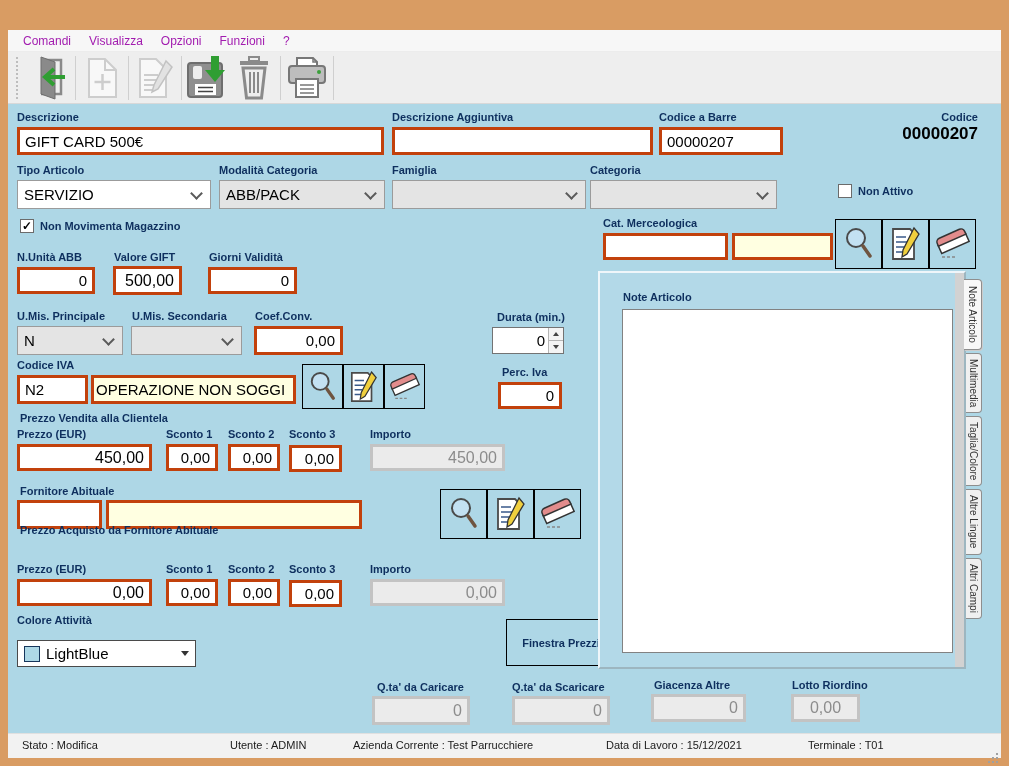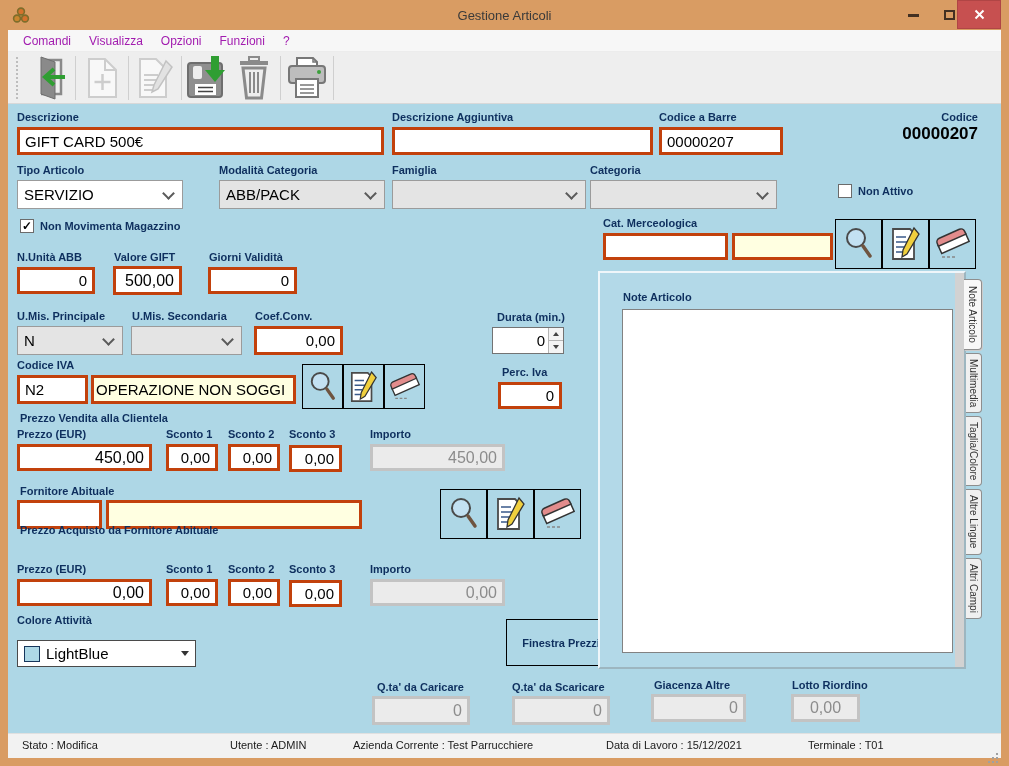--- a/index.html
+++ b/index.html
@@ -71,39 +71,20 @@
            box-shadow:-4px 4px 0 #A0A0A0, 0 4px 0 #A0A0A0, -8px 8px 0 #A0A0A0, -4px 8px 0 #A0A0A0, 0 8px 0 #A0A0A0; }
 
   
   .codice-val { position:absolute; font-size:17px; font-weight:bold; color:#000; text-align:right; }
 </style>
 </head>
 <body>
 
 <div class="win">
 
-  <div class="titlebar">
-    <svg class="appicon" viewBox="0 0 18 18">
-      <circle cx="9" cy="5.5" r="3.4" fill="#D4722C" stroke="#7E6D2A" stroke-width="1.6"></circle>
-      <circle cx="5" cy="12.5" r="3.4" fill="#C9862F" stroke="#7E6D2A" stroke-width="1.6"></circle>
-      <circle cx="13" cy="12.5" r="3.4" fill="#D4722C" stroke="#7E6D2A" stroke-width="1.6"></circle>
-    </svg>
-    <span class="title">Gestione Articoli</span>
-    <span class="winbtn btn-min">
-        <i></i>
-      </span>
-    <span class="winbtn btn-max">
-        <i></i>
-      </span>
-    <span class="winbtn btn-close">
-      <svg width="11" height="11" viewBox="0 0 11 11">
-        <path d="M1.5 1.5 L9.5 9.5 M9.5 1.5 L1.5 9.5" stroke="#fff" stroke-width="2"></path>
-      </svg>
-    </span>
-  </div>
 
   <div class="chrome">
 
     <div class="menubar">
       <span class="menuitem" style="margin-left:6px;">Comandi</span>
       <span class="menuitem">Visualizza</span>
       <span class="menuitem">Opzioni</span>
       <span class="menuitem">Funzioni</span>
       <span class="menuitem">?</span>
     </div>
@@ -180,21 +161,21 @@
       <span class="lbl" style="left:384px; top:6px;">Descrizione Aggiuntiva</span>
       <div class="tb" style="left:384px; top:22px; width:261px; height:28px;"></div>
 
       <span class="lbl" style="left:651px; top:6px;">Codice a Barre</span>
       <div class="tb" style="left:651px; top:22px; width:124px; height:28px;">00000207</div>
 
       <span class="lbl" style="left:850px; top:6px; width:120px; text-align:right;">Codice</span>
       <span class="codice-val" style="left:850px; top:19px; width:120px;">00000207</span>
 
       <span class="lbl" style="left:9px; top:59px;">Tipo Articolo</span>
-      <div class="combo white" style="left:9px; top:75px; width:166px; height:29px;">SERVIZIO</div>
+      <div class="combo white" style="left:9px; top:75px; width:194px; height:29px;">SERVIZIO</div>
 
       <span class="lbl" style="left:211px; top:59px;">Modalità Categoria</span>
       <div class="combo" style="left:211px; top:75px; width:166px; height:29px;">ABB/PACK</div>
 
       <span class="lbl" style="left:384px; top:59px;">Famiglia</span>
       <div class="combo" style="left:384px; top:75px; width:194px; height:29px;"></div>
 
       <span class="lbl" style="left:582px; top:59px;">Categoria</span>
       <div class="combo" style="left:582px; top:75px; width:187px; height:29px;"></div>
 

